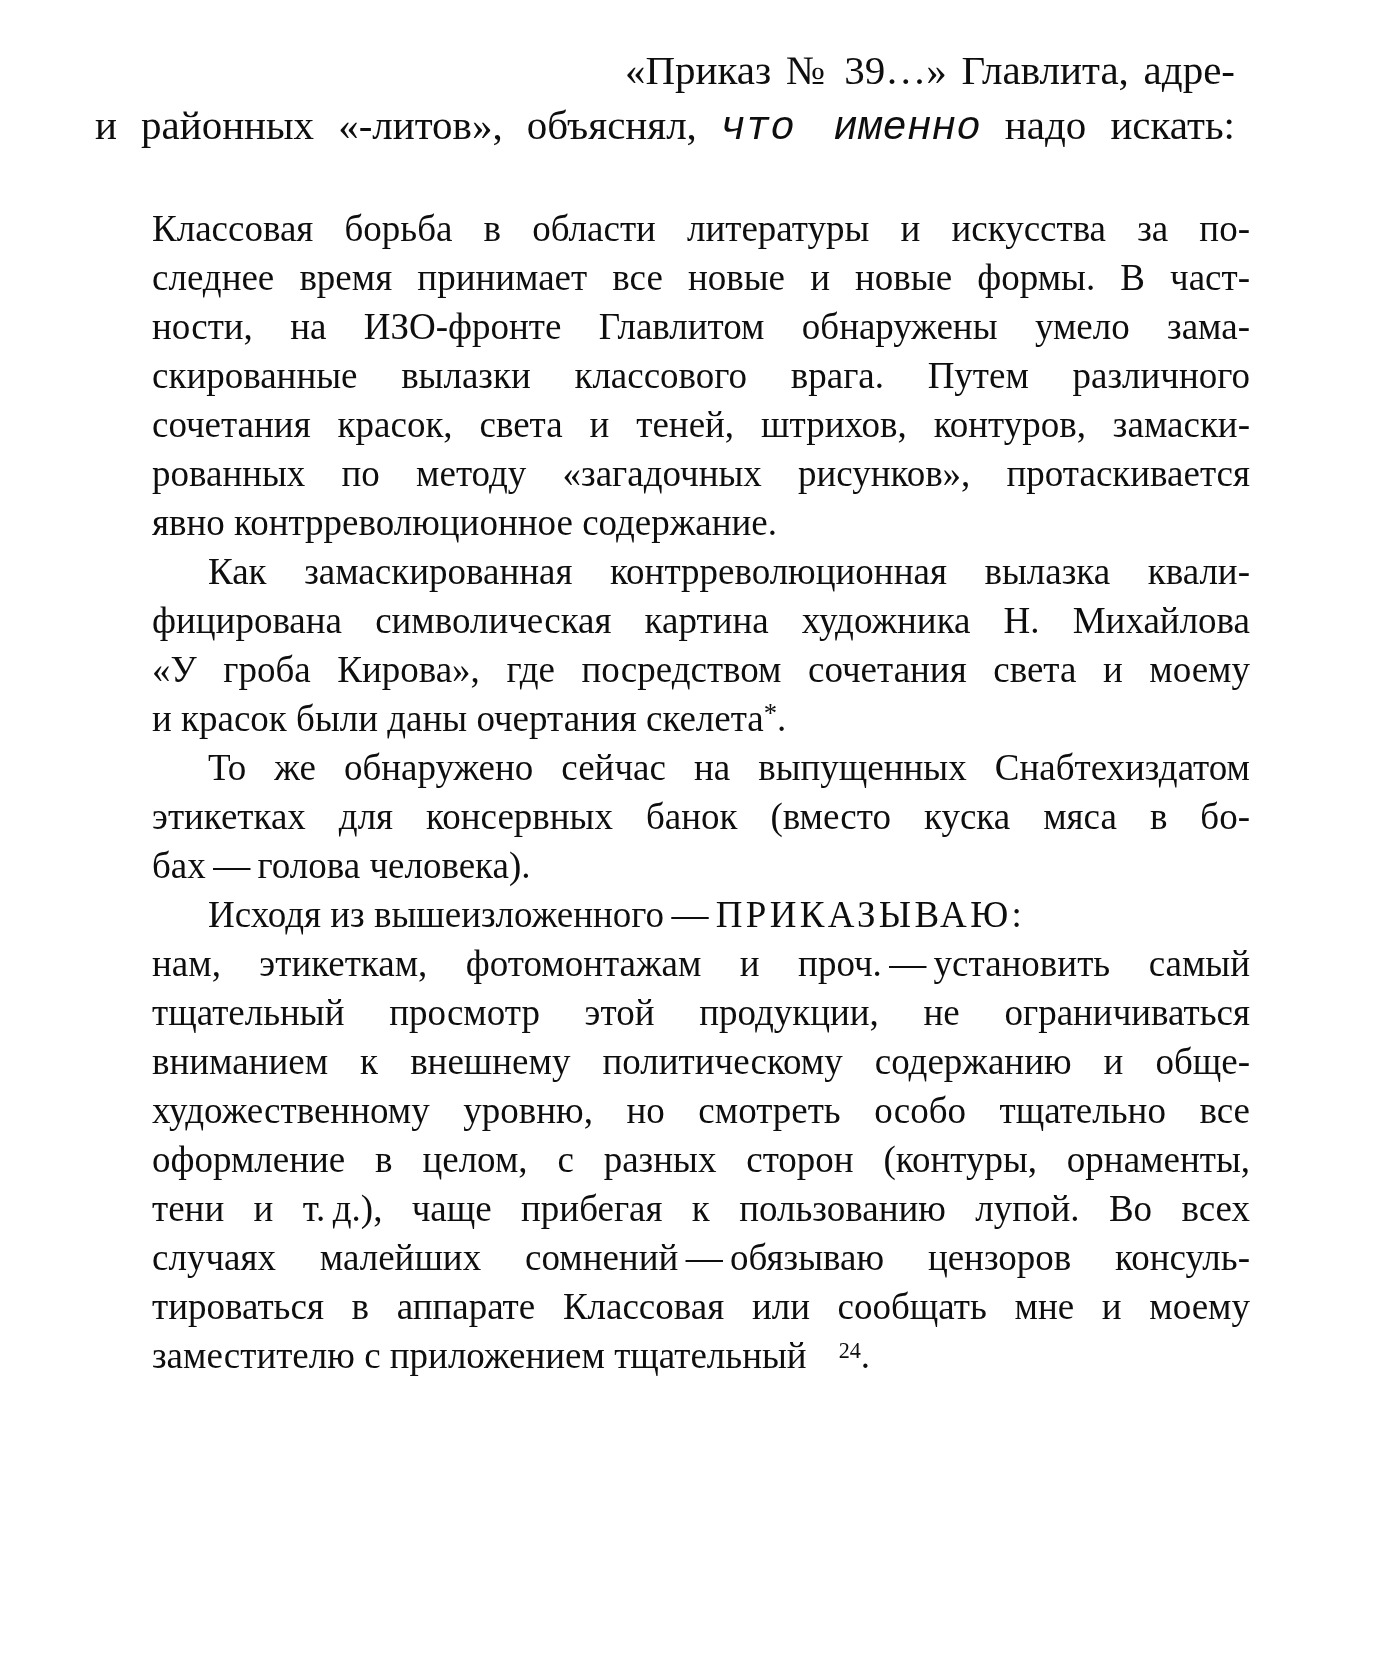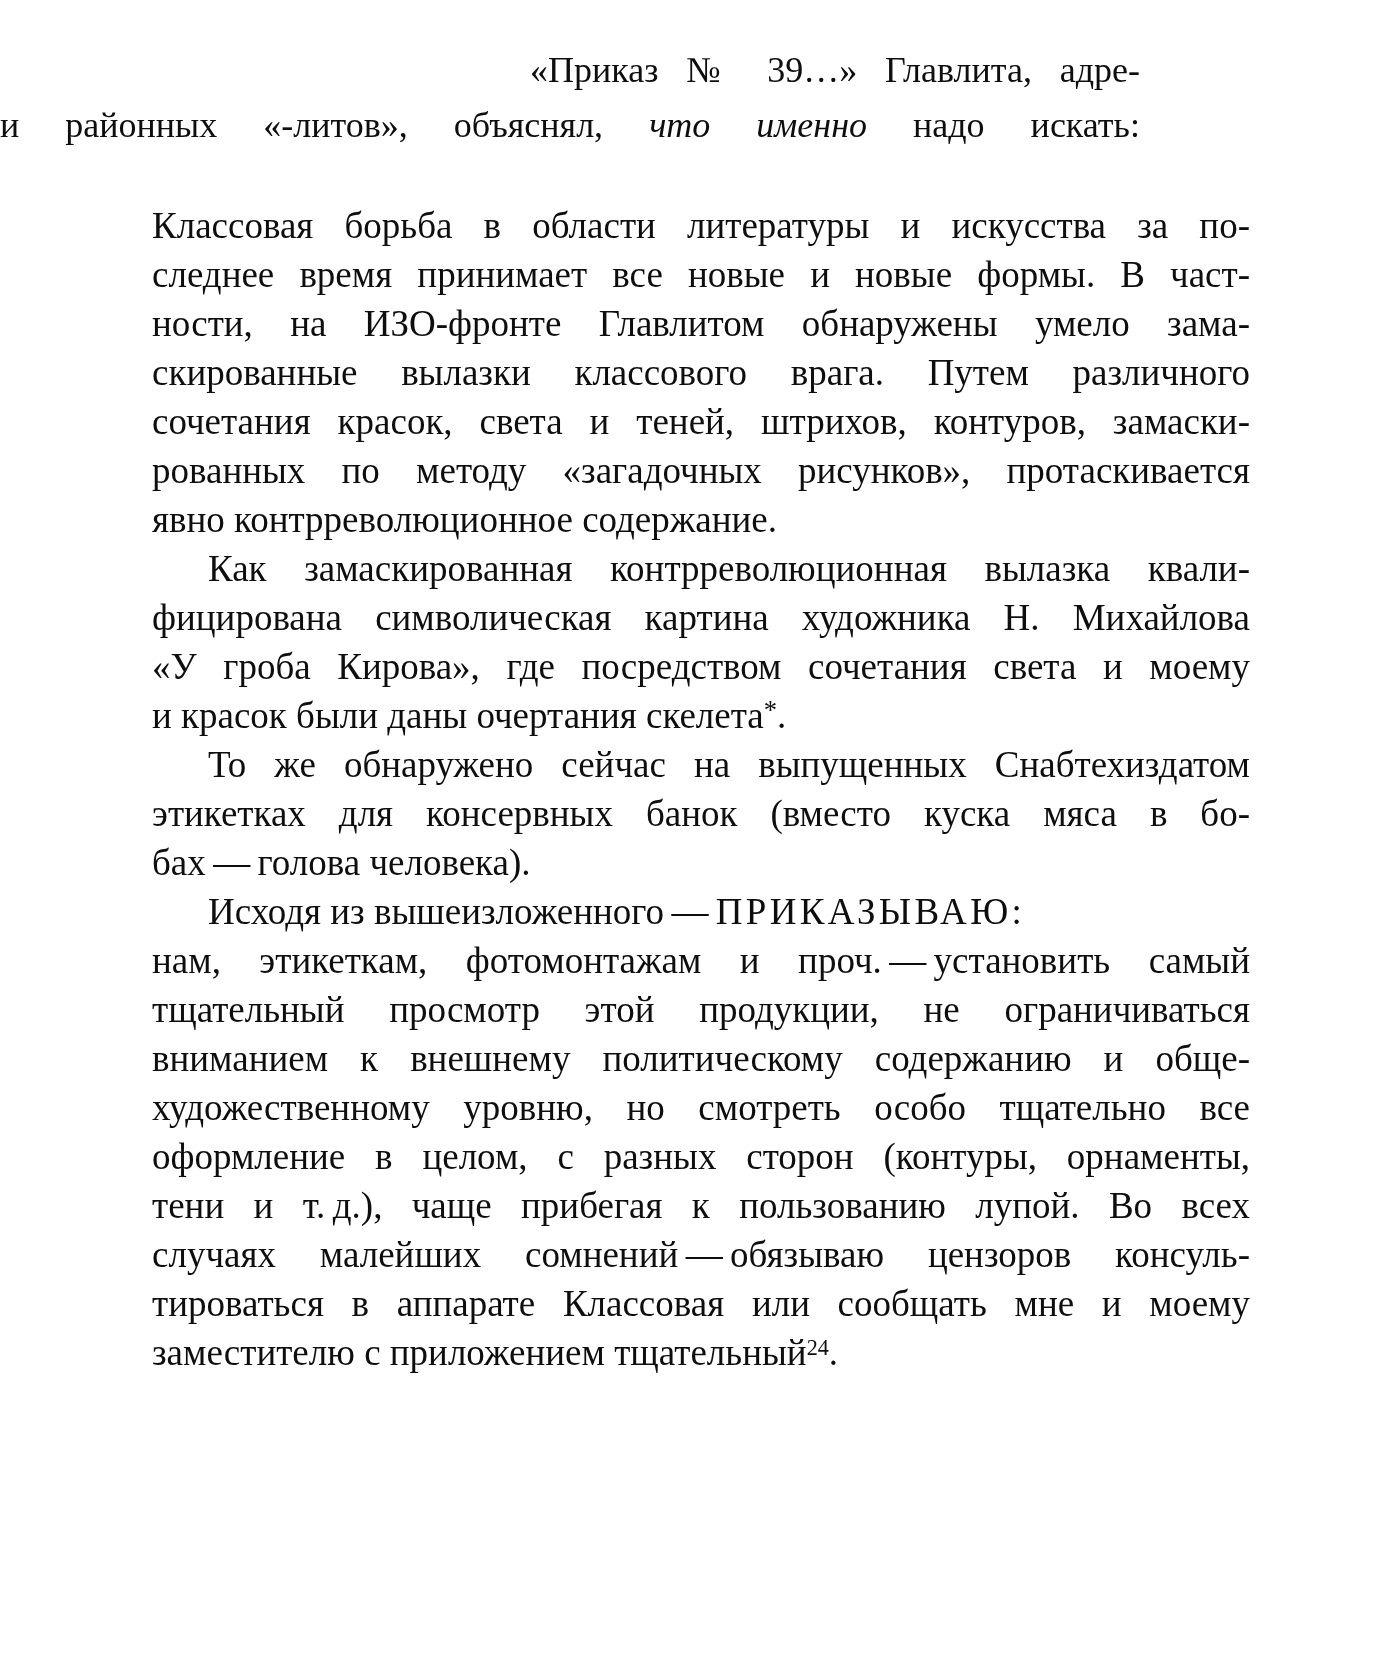--- a/index.html
+++ b/index.html
@@ -10,42 +10,44 @@
     color: #0e0e0e;
   }
   .page {
     position: relative;
     width: 1384px; height: 1674px;
     box-sizing: border-box;
     padding-top: 43px;
     overflow: hidden;
   }
   .intro {
+    margin-left: 95px;
     width: 1140px;
-    font-size: 36px;
+    font-size: 41px;
     line-height: 55px;
   }
   .quote {
     margin-top: 48px;
     margin-left: 152px;
     width: 1098px;
     font-size: 37px;
     line-height: 49px;
   }
   .ln { text-align: justify; text-align-last: justify; }
   .ln.end { text-align-last: left; }
   .ind { text-indent: 56px; }
   .ind-intro { text-indent: 530px; }
-  .em { font-style: italic; }
+  .em { font-style: italic; font-family: Liberation Mono, monospace; }
   .spread { letter-spacing: 0.09em; }
   .fn {
     font-size: 60%;
     vertical-align: 0.45em;
     line-height: 0;
     letter-spacing: 0;
+    margin-left: 32px;
   }
   .fn-star {
     font-size: 72%;
     vertical-align: 0.35em;
     line-height: 0;
   }
 </style>
 </head>
 <body>
 

